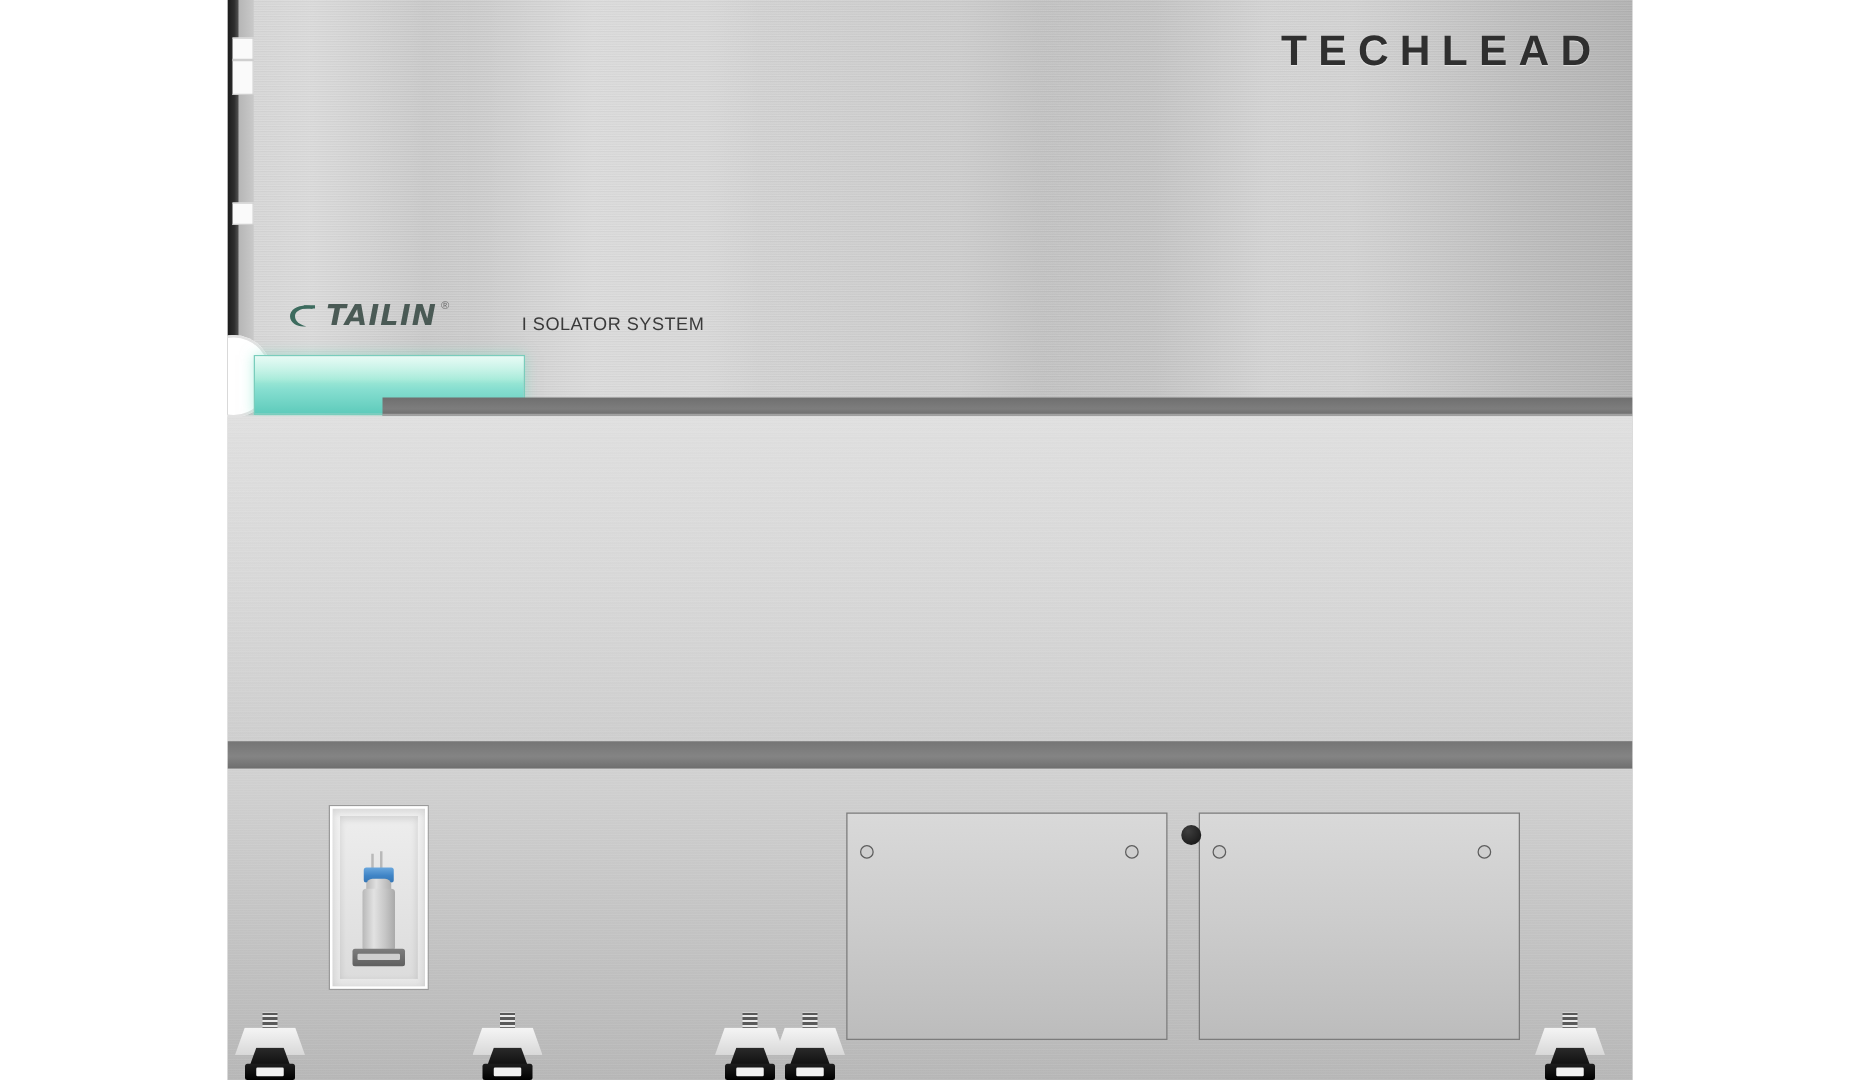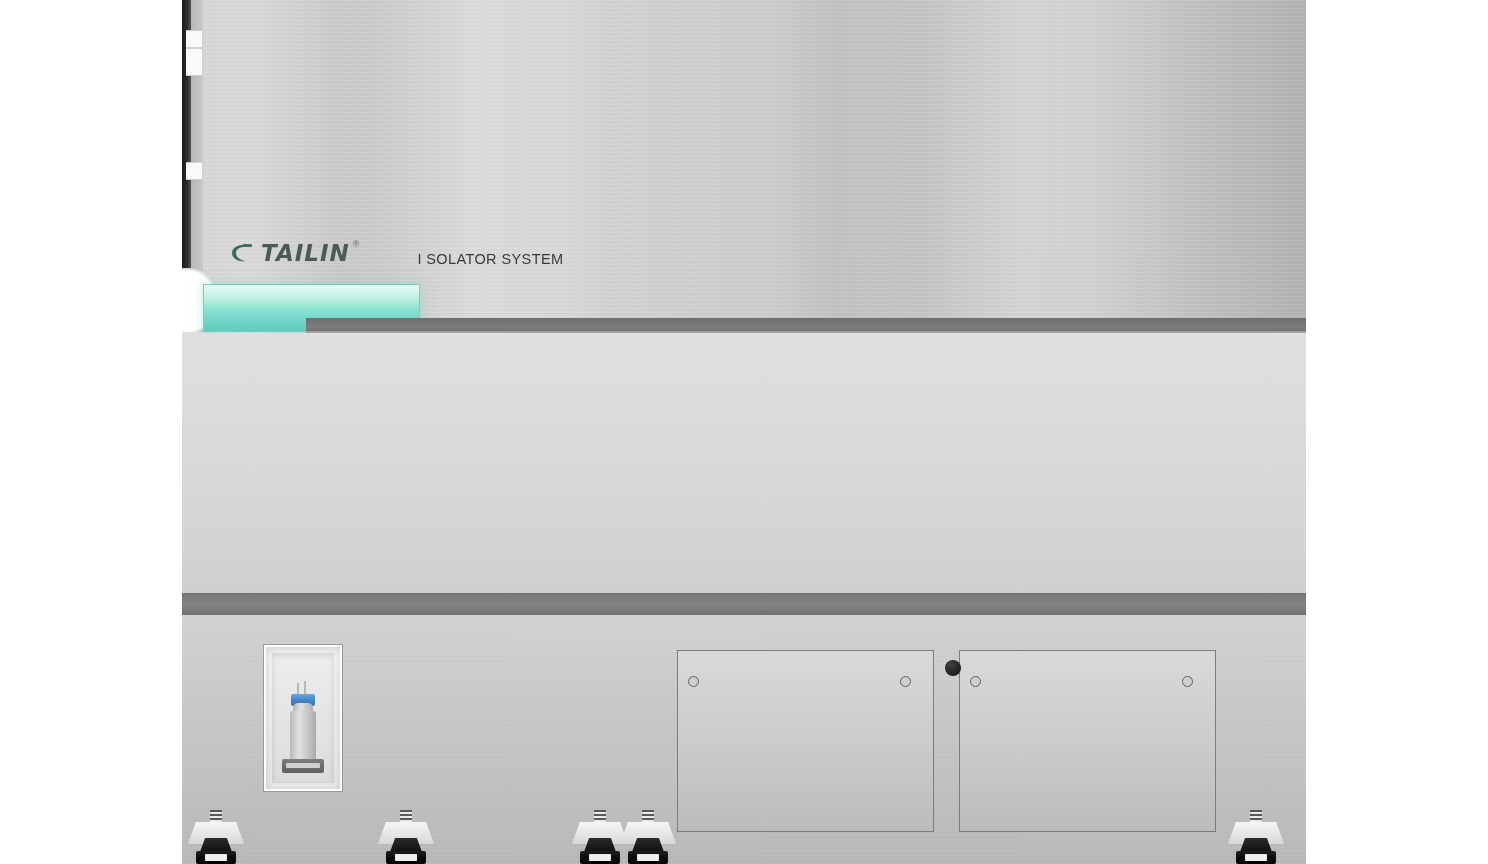--- a/index.html
+++ b/index.html
@@ -191,20 +191,21 @@
     <div class="brush"></div>
     <div class="vgloss"></div>
 
     <div id="left-edge"></div>
     <div id="left-side-panel"></div>
     <div class="edge-tab" style="top:30px;height:16px;"></div>
     <div class="edge-tab" style="top:48px;height:26px;"></div>
     <div class="edge-tab" style="top:162px;height:16px;"></div>
     <div id="arc-cut"></div>
 
+    <div id="techlead">TECHLEAD</div>
 
     <div id="brandrow">
       <span class="tailin-wrap">
         <svg class="tailin-mark" viewBox="0 0 28 22">
           <path d="M20 3 C10 1, 2 5, 2 11 C2 17, 9 20, 15 19 C10 18, 6 15, 6 11 C6 6.5, 12 3.8, 20 5.2 Z" fill="#3c6b5e"></path>
           <rect x="13" y="2.2" width="9" height="2.6" fill="#3c6b5e"></rect>
         </svg>
         <span id="tailin-text">TAILIN</span>
         <span id="tailin-r">®</span>
       </span>

